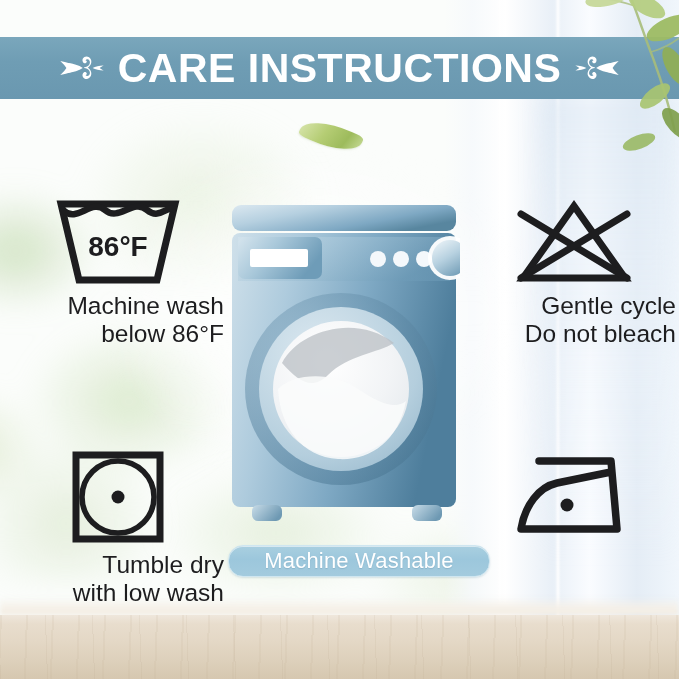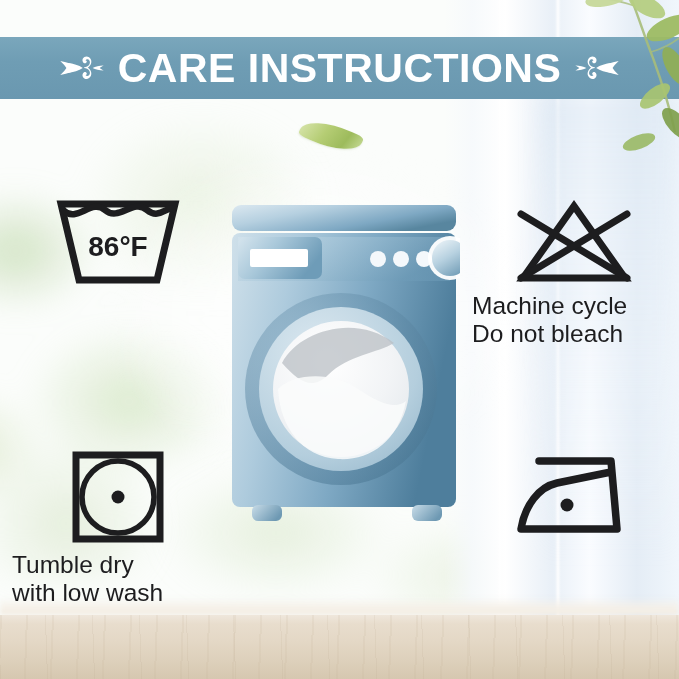--- a/index.html
+++ b/index.html
@@ -134,21 +134,21 @@
     white-space: nowrap;
     font-family: "Liberation Sans", sans-serif;
   }
   .fleur { width: 54px; height: 44px; flex: none; }
   .fleur.right { transform: scaleX(-1); }
 
   
   .branch-top-right { position: absolute; right: -6px; top: -8px; width: 150px; height: 170px; z-index: 7; }
 
   
-  .symbol-block { position: absolute; text-align: left; z-index: 4; }
+  .symbol-block { position: absolute; text-align: right; z-index: 4; }
   .symbol-art {
     margin: 0 auto;
     display: block;
   }
   .symbol-caption {
     margin-top: 6px;
     color: #1d1d1f;
     font-size: 24.5px;
     line-height: 1.16;
     font-family: "Liberation Sans", sans-serif;
@@ -232,29 +232,31 @@
     <ellipse cx="142" cy="132" rx="20" ry="9" fill="#7fa04c" transform="rotate(48 142 132)" opacity="0.92"></ellipse>
     <ellipse cx="104" cy="150" rx="17" ry="7" fill="#9ab965" transform="rotate(-20 104 150)" opacity="0.9"></ellipse>
   </svg>
 
   <div class="symbol-block" id="sym-wash">
     <svg class="symbol-art" width="130" height="88" viewBox="0 0 130 88">
       <path d="M8 6 L122 6 L104 82 L26 82 Z" fill="none" stroke="#1d1d1f" stroke-width="7" stroke-linejoin="miter"></path>
       <path d="M10 12 C24 26, 38 0, 52 12 C66 24, 80 0, 94 12 C106 22, 114 8, 120 11" fill="none" stroke="#1d1d1f" stroke-width="6.5" stroke-linecap="round"></path>
       <text x="65" y="58" text-anchor="middle" font-family="Liberation Sans, sans-serif" font-size="28" font-weight="bold" fill="#1d1d1f">86°F</text>
     </svg>
+    <div class="symbol-caption">Machine wash
+below 86°F</div>
   </div>
 
   <div class="symbol-block" id="sym-bleach">
     <svg class="symbol-art" width="122" height="88" viewBox="0 0 122 88">
       <path d="M61 8 L112 80 L10 80 Z" fill="none" stroke="#1d1d1f" stroke-width="7" stroke-linejoin="miter"></path>
       <line x1="8" y1="16" x2="114" y2="80" stroke="#1d1d1f" stroke-width="7" stroke-linecap="round"></line>
       <line x1="114" y1="16" x2="8" y2="80" stroke="#1d1d1f" stroke-width="7" stroke-linecap="round"></line>
     </svg>
-    <div class="symbol-caption">Machine cycle
+    <div class="symbol-caption">Gentle cycle
 Do not bleach</div>
   </div>
 
   <div class="symbol-block" id="sym-dry">
     <svg class="symbol-art" width="96" height="96" viewBox="0 0 96 96">
       <rect x="6" y="6" width="84" height="84" fill="none" stroke="#1d1d1f" stroke-width="7"></rect>
       <circle cx="48" cy="48" r="36" fill="none" stroke="#1d1d1f" stroke-width="5.5"></circle>
       <circle cx="48" cy="48" r="6.5" fill="#1d1d1f"></circle>
     </svg>
     <div class="symbol-caption">Tumble dry
@@ -334,14 +336,17 @@
       <circle cx="113" cy="186" r="82" fill="url(#doorRing)"></circle>
       <circle cx="113" cy="186" r="68" fill="url(#doorGlass)"></circle>
       <path d="M54 160 C70 128, 128 110, 166 140 C150 150, 120 152, 100 172 C84 188, 70 178, 54 160 Z" fill="#b9bfc4" opacity="0.75"></path>
       <path d="M50 186 C66 170, 104 168, 130 186 C154 202, 168 206, 178 198 C170 240, 140 258, 110 256 C74 254, 52 224, 50 186 Z" fill="#fafbfc" opacity="0.85"></path>
 
       <rect x="24" y="302" width="30" height="16" rx="6" fill="url(#footGrad)"></rect>
       <rect x="184" y="302" width="30" height="16" rx="6" fill="url(#footGrad)"></rect>
     </svg>
   </div>
 
+  <div class="badge">
+    <span class="badge-text">Machine Washable</span>
+  </div>
 
 </div>
 
 </body></html>

